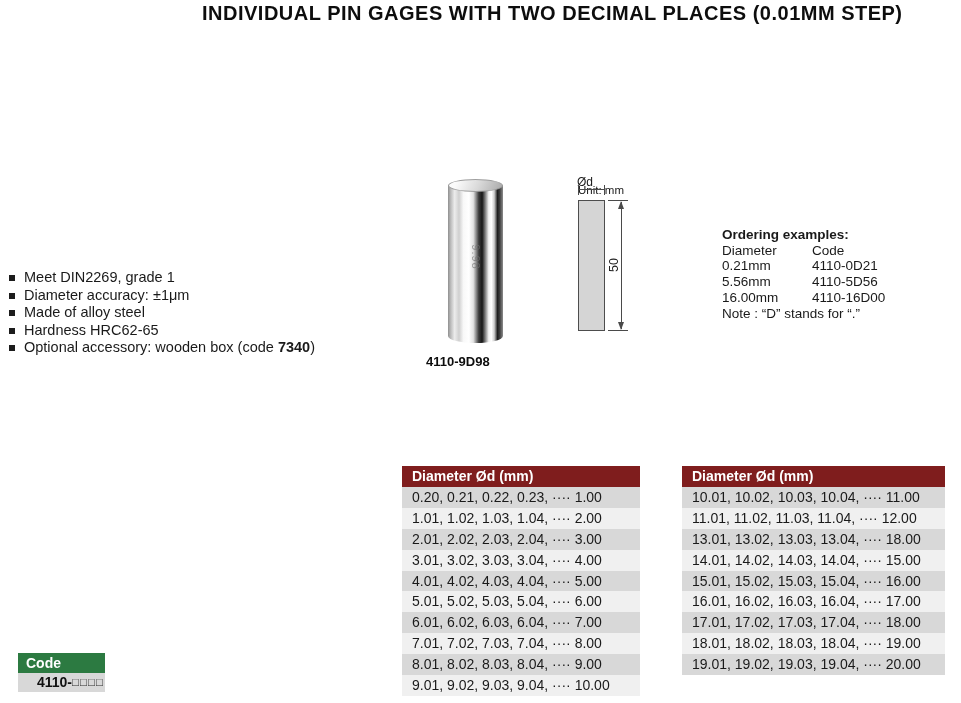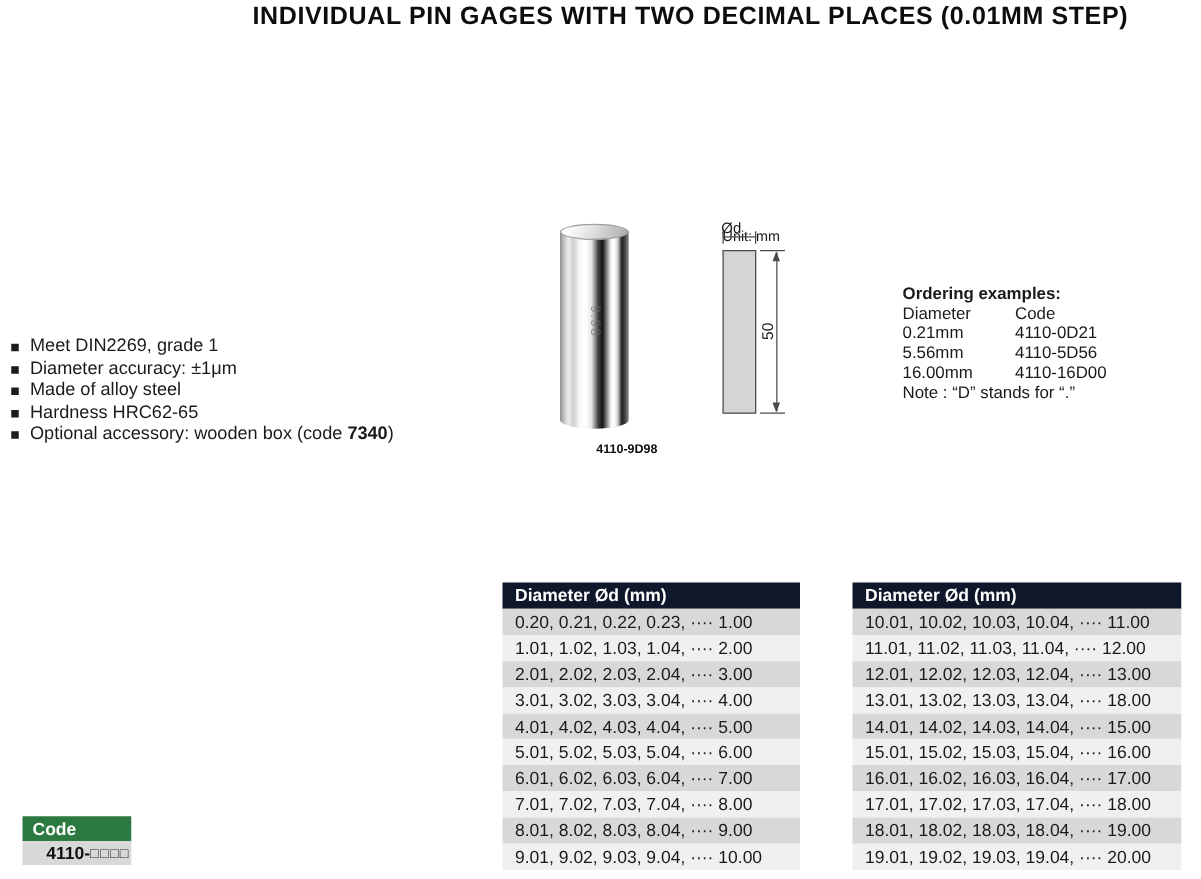--- a/index.html
+++ b/index.html
@@ -22,22 +22,22 @@
              border:1px solid #9e9e9e; z-index:2; }
   .pin-body { position:absolute; left:0; top:6px; width:55px; height:158px;
               border-bottom-left-radius:50% 7px; border-bottom-right-radius:50% 7px;
               background:linear-gradient(90deg,
                 #8f8f8f 0%, #bcbcbc 5%, #ececec 12%, #cfcfcf 20%, #f8f8f8 28%,
                 #ffffff 38%, #e3e3e3 46%, #3c3c3c 56%, #161616 62%, #707070 67%,
                 #f2f2f2 74%, #ffffff 79%, #cfcfcf 84%, #1f1f1f 90%, #3d3d3d 94%, #8c8c8c 100%); }
   .pin-engraving { position:absolute; left:2px; top:72px; width:51px; text-align:center;
                    transform:rotate(90deg); font-size:11px; letter-spacing:1px;
                    color:rgba(110,110,110,0.65); z-index:3; }
-  .pin-label { position:absolute; left:426px; top:354px; width:100px; text-align:right;
-               font-size:10px; font-weight:bold; color:#0d0d0d; }
+  .pin-label { position:absolute; left:426px; top:354px; width:100px; text-align:left;
+               font-size:13px; font-weight:bold; color:#0d0d0d; }
 
   
   .unit-label { position:absolute; left:578px; top:160px; font-size:11.5px; color:#1a1a1a;margin-top:24px; }
   .dim-od-label { position:absolute; left:577px; top:175px; width:28px; font-size:12px; color:#1a1a1a; }
   .dim-od-line { position:absolute; left:578px; top:189px; width:27px; height:1px; background:#4a4a4a; }
   .dim-od-tick { position:absolute; top:185px; width:1px; height:10px; background:#4a4a4a; }
   .tick-l { left:578px; } .tick-r { left:604px; }
   .draw-rect { position:absolute; left:578px; top:200px; width:27px; height:131px;
                background:#d5d5d5; border:1px solid #4d4d4d; }
   .ext-line { position:absolute; left:608px; width:20px; height:1px; background:#4a4a4a; }
@@ -54,21 +54,21 @@
   .ordering { position:absolute; left:722px; top:227px; font-size:13.5px; line-height:15.7px; color:#1a1a1a; }
   .ordering-heading { font-weight:bold; }
   .ord-row { display:flex; }
   .ord-c1 { width:90px; }
   .ord-c2 { white-space:nowrap; }
 
   
   .dtable { position:absolute; top:466px; }
   .dtable-left { left:402px; width:238px; }
   .dtable-right { left:682px; width:263px; }
-  .dtable-header { height:21px; line-height:21px; background:#0f172a; color:#ffffff;
+  .dtable-header { height:21px; line-height:21px; background:#7f1d1d; color:#ffffff;
                    font-weight:bold; font-size:14px; padding-left:10px; white-space:nowrap; }
   .dtable-row { height:20.9px; line-height:20.9px; font-size:14px; padding-left:10px;
                 white-space:nowrap; color:#1a1a1a; }
   .dtable-body .dtable-row:nth-child(odd) { background:#d8d8d8; }
   .dtable-body .dtable-row:nth-child(even) { background:#f0f0f0; }
 
   
   .code-box { position:absolute; left:18px; top:653px; width:87px; }
   .code-header { height:20px; line-height:20px; background:#2c7a41; color:#ffffff;
                  font-weight:bold; font-size:14px; padding-left:8px; }
@@ -161,21 +161,20 @@
       <div class="dtable-row">8.01, 8.02, 8.03, 8.04, ···· 9.00</div>
       <div class="dtable-row">9.01, 9.02, 9.03, 9.04, ···· 10.00</div>
     </div>
   </div>
 
   <div class="dtable dtable-right">
     <div class="dtable-header">Diameter Ød (mm)</div>
     <div class="dtable-body">
       <div class="dtable-row">10.01, 10.02, 10.03, 10.04, ···· 11.00</div>
       <div class="dtable-row">11.01, 11.02, 11.03, 11.04, ···· 12.00</div>
-      <div class="dtable-row">12.01, 12.02, 12.03, 12.04, ···· 13.00</div>
       <div class="dtable-row">13.01, 13.02, 13.03, 13.04, ···· 18.00</div>
       <div class="dtable-row">14.01, 14.02, 14.03, 14.04, ···· 15.00</div>
       <div class="dtable-row">15.01, 15.02, 15.03, 15.04, ···· 16.00</div>
       <div class="dtable-row">16.01, 16.02, 16.03, 16.04, ···· 17.00</div>
       <div class="dtable-row">17.01, 17.02, 17.03, 17.04, ···· 18.00</div>
       <div class="dtable-row">18.01, 18.02, 18.03, 18.04, ···· 19.00</div>
       <div class="dtable-row">19.01, 19.02, 19.03, 19.04, ···· 20.00</div>
     </div>
   </div>
 

